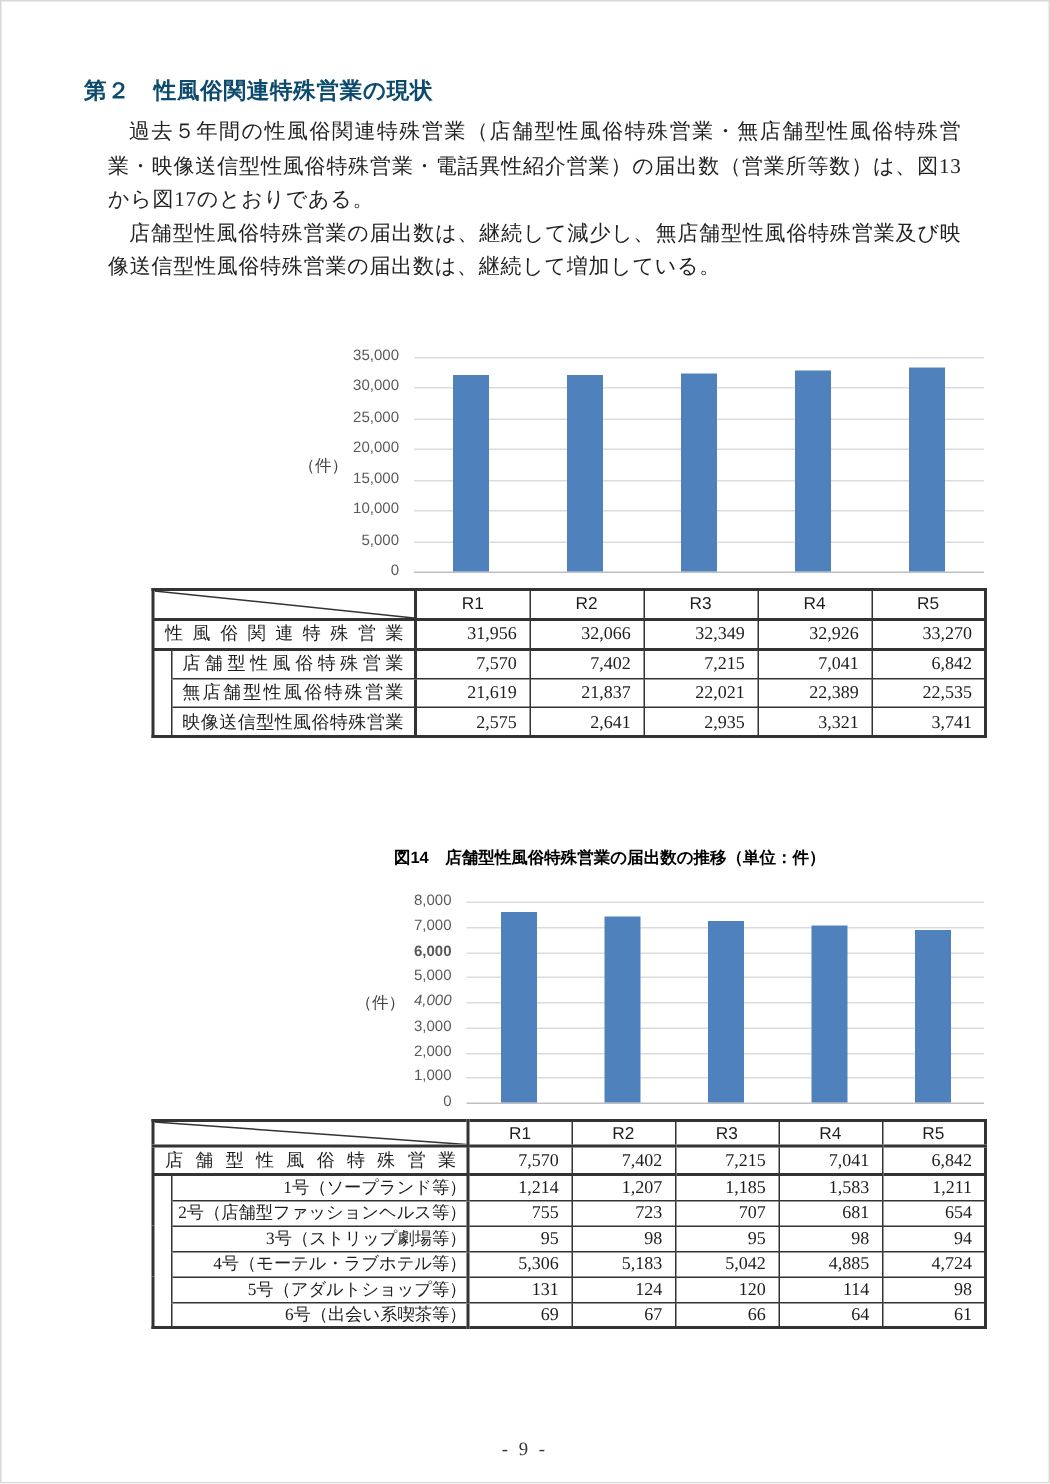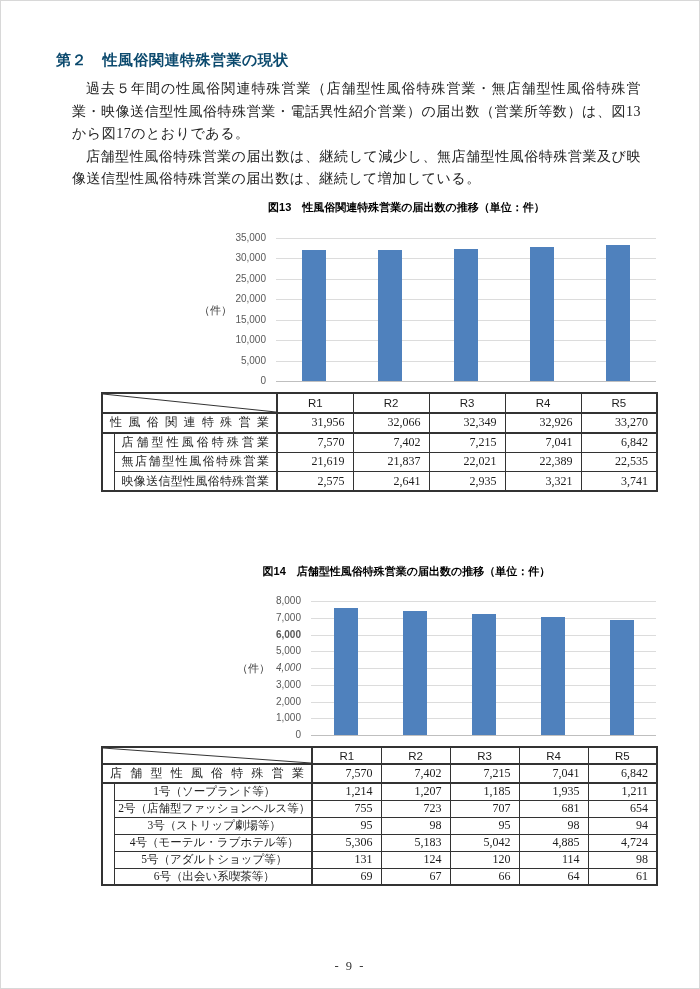--- a/index.html
+++ b/index.html
@@ -49,21 +49,21 @@
   .data-table thead th {
     border-bottom-width:2px; font-family:"Liberation Sans","DejaVu Sans",sans-serif;
     font-weight:normal; font-size:11.5px; text-align:center;
   }
   .data-table .sep-right { border-right-width:2px; }
   .data-table tr.lvl0 > td { border-bottom-width:2px;text-align:right; }
   .data-table td.indent-cell { border-top-style:none; border-bottom-style:none; }
   .data-table td.lbl { white-space:nowrap; font-size:12px; }
   .data-table td.lbl.small { font-size:11.5px; }
   .data-table .justify { text-align:justify; text-align-last:justify; padding:0 7px; }
-  .data-table td.lbl-left { text-align:center; padding-left:3px; }
+  .data-table td.lbl-left { text-align:right; padding-left:3px; }
   .data-table td.val {
     text-align:right; padding-right:8px; font-size:12px;
     font-family:"Liberation Serif","DejaVu Serif",serif;
   }
   .diag { position:relative; }
   .diag svg { position:absolute; left:0; top:0; width:100%; height:100%; display:block; }
   .table13 { top:391px; }
   .table14 { top:745px; }
 
   .page-number {
@@ -76,21 +76,20 @@
 
 <div class="page">
 
   <h1 class="heading">第２　性風俗関連特殊営業の現状</h1>
 
   <div class="body-text-wrap">
     <p class="body-text">過去５年間の性風俗関連特殊営業（店舗型性風俗特殊営業・無店舗型性風俗特殊営業・映像送信型性風俗特殊営業・電話異性紹介営業）の届出数（営業所等数）は、図13から図17のとおりである。</p>
     <p class="body-text">店舗型性風俗特殊営業の届出数は、継続して減少し、無店舗型性風俗特殊営業及び映像送信型性風俗特殊営業の届出数は、継続して増加している。</p>
   </div>
 
-  <div class="fig-title fig13-title">図13　性風俗関連特殊営業の届出数の推移（単位：件）</div>
 
   <div class="chart chart13">
       <div class="chart-plot" style="left: 175px; top: 7px; width: 380px; height: 143px;">
         <div class="gridline baseline" style="top: 143px;"></div>
         <div class="gridline" style="top: 122.6px;"></div>
         <div class="gridline" style="top: 102.1px;"></div>
         <div class="gridline" style="top: 81.7px;"></div>
         <div class="gridline" style="top: 61.3px;"></div>
         <div class="gridline" style="top: 40.9px;"></div>
         <div class="gridline" style="top: 20.4px;"></div>
@@ -238,21 +237,21 @@
           <td class="val">7,215</td>
           <td class="val">7,041</td>
           <td class="val">6,842</td>
         </tr>
         <tr style="height: 17px;">
           <td class="indent-cell"></td>
           <td class="lbl sep-right lbl-left small">1号（ソープランド等）</td>
           <td class="val">1,214</td>
           <td class="val">1,207</td>
           <td class="val">1,185</td>
-          <td class="val">1,935</td>
+          <td class="val">1,583</td>
           <td class="val">1,211</td>
         </tr>
         <tr style="height: 17px;">
           <td class="indent-cell"></td>
           <td class="lbl sep-right lbl-left small">2号（店舗型ファッションヘルス等）</td>
           <td class="val">755</td>
           <td class="val">723</td>
           <td class="val">707</td>
           <td class="val">681</td>
           <td class="val">654</td>

